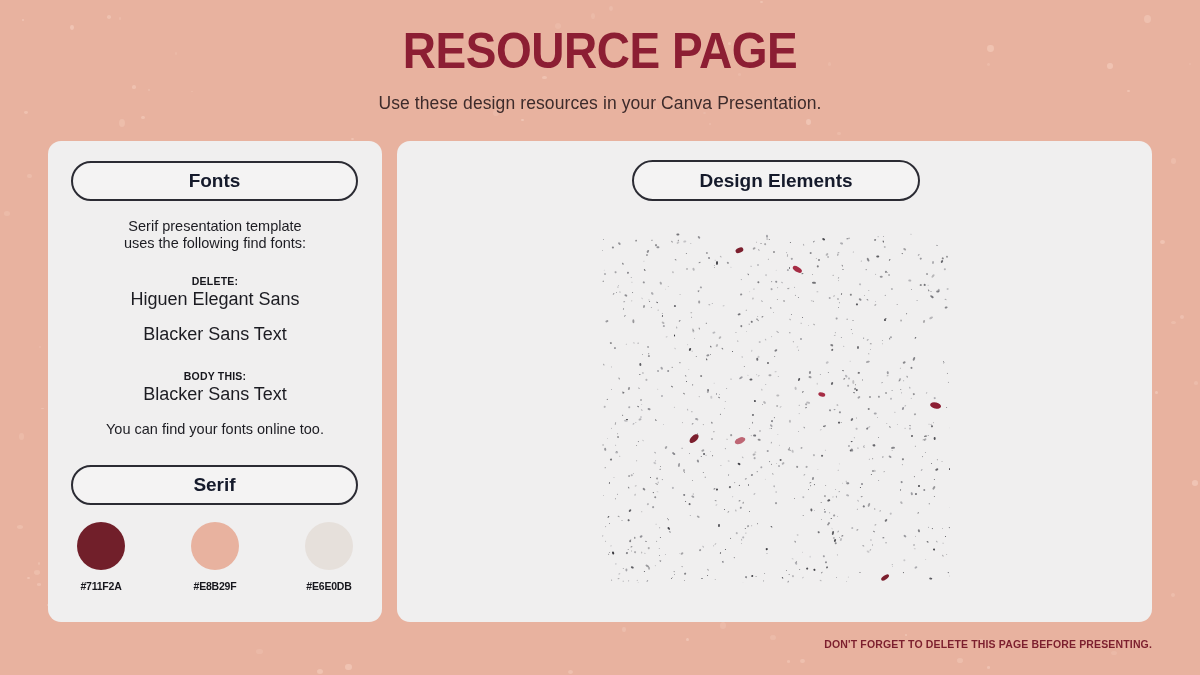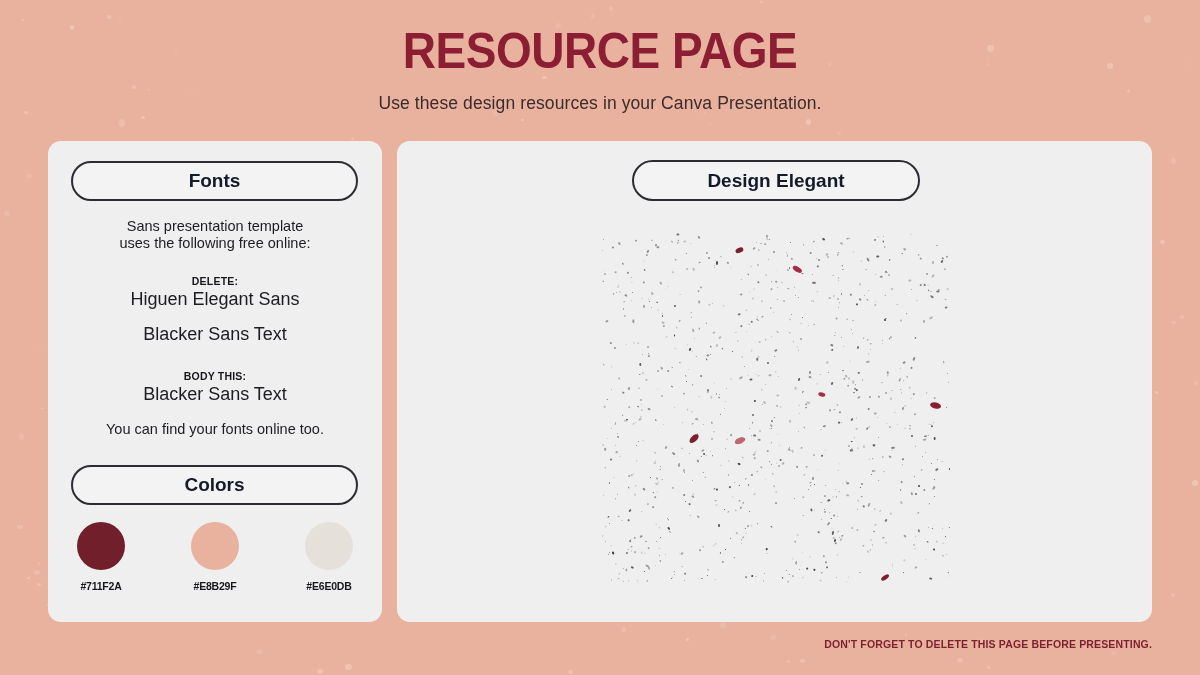--- a/index.html
+++ b/index.html
@@ -429,63 +429,63 @@
   <div id="page-title">RESOURCE PAGE</div>
   <div id="page-subtitle">Use these design resources in your Canva Presentation.</div>
 
   <div class="card" id="fonts-card">
 
     <div class="pill" id="fonts-pill">
       <span>Fonts</span>
     </div>
 
     <div class="fblock" id="intro-text">
-      <div>Sans presentation template</div>
-      <div>uses the following free online:</div>
+      <div>Serif presentation template</div>
+      <div>uses the following find fonts:</div>
     </div>
 
     <div class="fblock" id="titles-block">
       <div class="font-label">DELETE:</div>
       <div class="font-value">Higuen Elegant Sans</div>
     </div>
 
     <div class="fblock" id="headers-block">
       <div class="font-value">Blacker Sans Text</div>
     </div>
 
     <div class="fblock" id="body-block">
       <div class="font-label">BODY THIS:</div>
       <div class="font-value">Blacker Sans Text</div>
     </div>
 
     <div class="fblock" id="outro-text">You can find your fonts online too.</div>
 
     <div class="pill" id="colors-pill">
-      <span>Colors</span>
+      <span>Serif</span>
     </div>
 
     <div id="swatch-row">
         <div class="swatch">
           <div class="swatch-dot" style="background: rgb(113, 31, 42);"></div>
           <div class="swatch-hex">#711F2A</div>
         </div>
         <div class="swatch">
           <div class="swatch-dot" style="background: rgb(232, 178, 159);"></div>
           <div class="swatch-hex">#E8B29F</div>
         </div>
         <div class="swatch">
           <div class="swatch-dot" style="background: rgb(230, 224, 219);"></div>
           <div class="swatch-hex">#E6E0DB</div>
         </div>
       </div>
   </div>
 
   <div class="card" id="elements-card">
     <div class="pill" id="elements-pill">
-      <span>Design Elegant</span>
+      <span>Design Elements</span>
     </div>
     <div id="elements-canvas">
         <div class="spk" style="width: 0.58px; height: 0.38px; left: 143.5px; top: 299.8px; background: rgb(114, 114, 120); opacity: 0.57; transform: rotate(137deg);"></div>
         <div class="spk" style="width: 0.96px; height: 0.5px; left: 1px; top: 47.8px; background: rgb(61, 61, 67); opacity: 0.9; transform: rotate(103deg);"></div>
         <div class="spk" style="width: 1.1px; height: 0.97px; left: 143.8px; top: 98.3px; background: rgb(112, 112, 118); opacity: 0.4; transform: rotate(3deg);"></div>
         <div class="spk" style="width: 1.64px; height: 2.25px; left: 288.3px; top: 102.8px; background: rgb(123, 123, 129); opacity: 0.64; transform: rotate(90deg);"></div>
         <div class="spk" style="width: 1.21px; height: 0.78px; left: 169.1px; top: 231.1px; background: rgb(52, 52, 58); opacity: 0.67; transform: rotate(73deg);"></div>
         <div class="spk" style="width: 1.09px; height: 1.31px; left: 340.7px; top: 127.6px; background: rgb(89, 89, 95); opacity: 0.73; transform: rotate(14deg);"></div>
         <div class="spk" style="width: 0.8px; height: 0.49px; left: 113.4px; top: 345.6px; background: rgb(104, 104, 110); opacity: 0.43; transform: rotate(47deg);"></div>
         <div class="spk" style="width: 0.66px; height: 0.78px; left: 7.4px; top: 290.1px; background: rgb(67, 67, 73); opacity: 0.61; transform: rotate(3deg);"></div>

